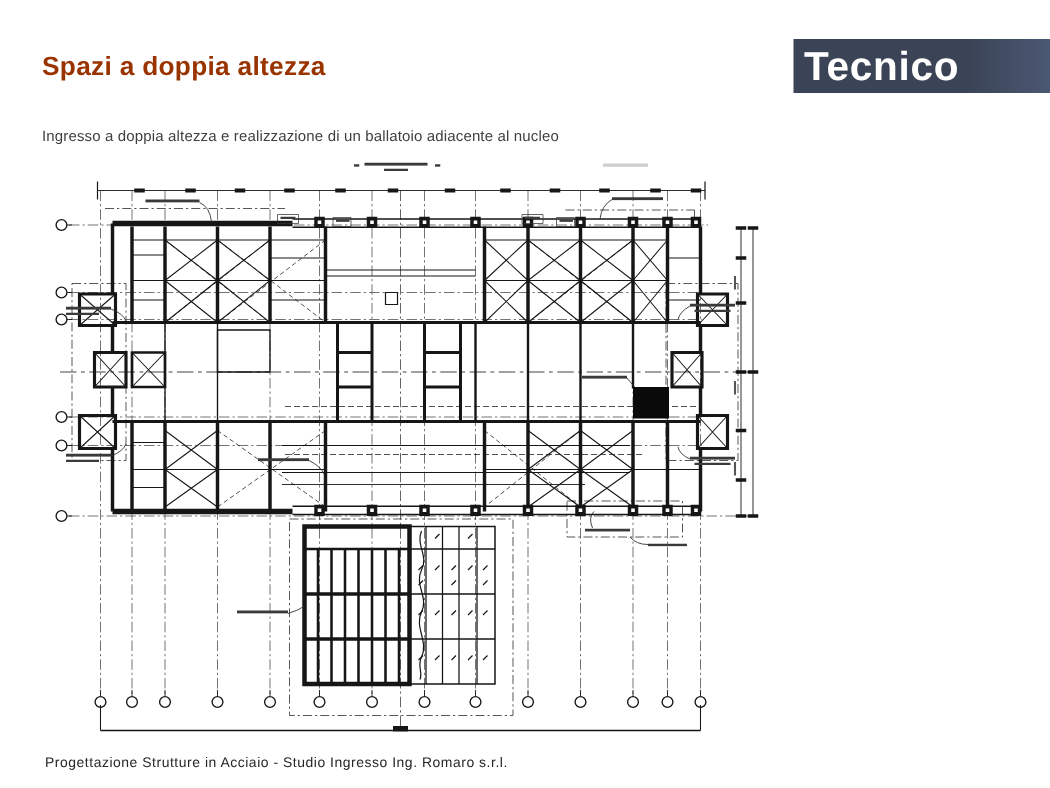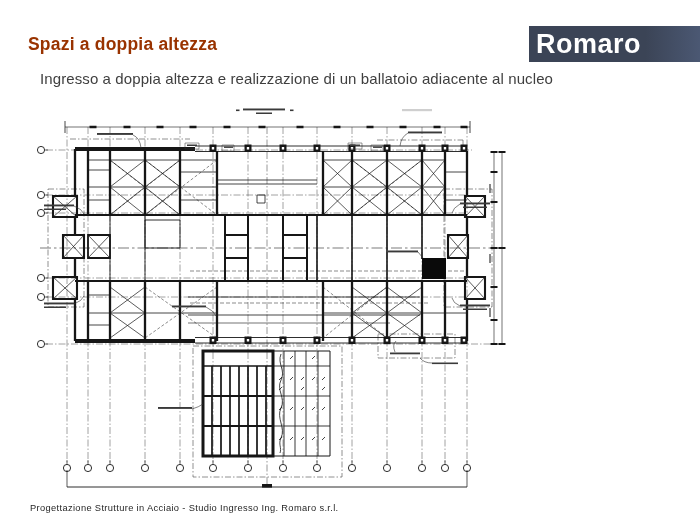--- a/index.html
+++ b/index.html
@@ -7,22 +7,22 @@
     width:700px;height:525px;position:relative;overflow:hidden;
     background:var(--background,#ffffff);
     font-family:"Liberation Sans",sans-serif;
   }
   .title{
     position:absolute;left:28px;top:34px;
     font-size:17.5px;font-weight:bold;letter-spacing:0.2px;
     color:var(--title,#993300);
   }
   .subtitle{
-    position:absolute;left:28px;top:70px;
-    font-size:15px;color:var(--subtitle,#3f3f3f);letter-spacing:0.1px;margin-left:12px;
+    position:absolute;left:28px;top:86px;
+    font-size:10px;color:var(--subtitle,#3f3f3f);letter-spacing:0.1px;
   }
   .logo{
     position:absolute;left:529px;top:26px;width:171px;height:36px;
     background:linear-gradient(90deg,var(--logo-bg,#3b4456) 0%,var(--logo-bg,#3b4456) 68%,var(--logo-bg2,#4b5873) 100%);
     display:flex;align-items:center;
   }
   .logo span{
     color:var(--logo-fg,#ffffff);
     font-size:27px;font-weight:bold;letter-spacing:0.5px;
     padding-left:7px;line-height:36px;
@@ -36,21 +36,21 @@
     color:var(--drawing-line,#161616);
   }
   svg *{vector-effect:non-scaling-stroke;}
 </style>
 </head>
 <body>
 
 <div class="title">Spazi a doppia altezza</div>
 
 <div class="logo">
-  <span>Romaro</span>
+  <span>Tecnico</span>
 </div>
 
 <div class="subtitle">Ingresso a doppia altezza e realizzazione di un ballatoio adiacente al nucleo</div>
 
 <svg class="drawing" viewBox="30 104 480 396" xmlns="http://www.w3.org/2000/svg">
 
   <g stroke="#555" stroke-width="0.55" fill="none" stroke-dasharray="7 2 1.5 2">
     <path d="M67,127V464M88,127V464M110,127V464M145,127V464M180,127V464M213,127V464M248,127V464M283,127V464M317,127V464M352,127V464M387,127V464M422,127V464M445,127V464M467,127V464"></path>
     <path d="M46,150H472M46,195H468M46,213H468M46,278H468M46,297H468M46,344H505"></path>
     <path stroke="#444" d="M267,127V484"></path>

